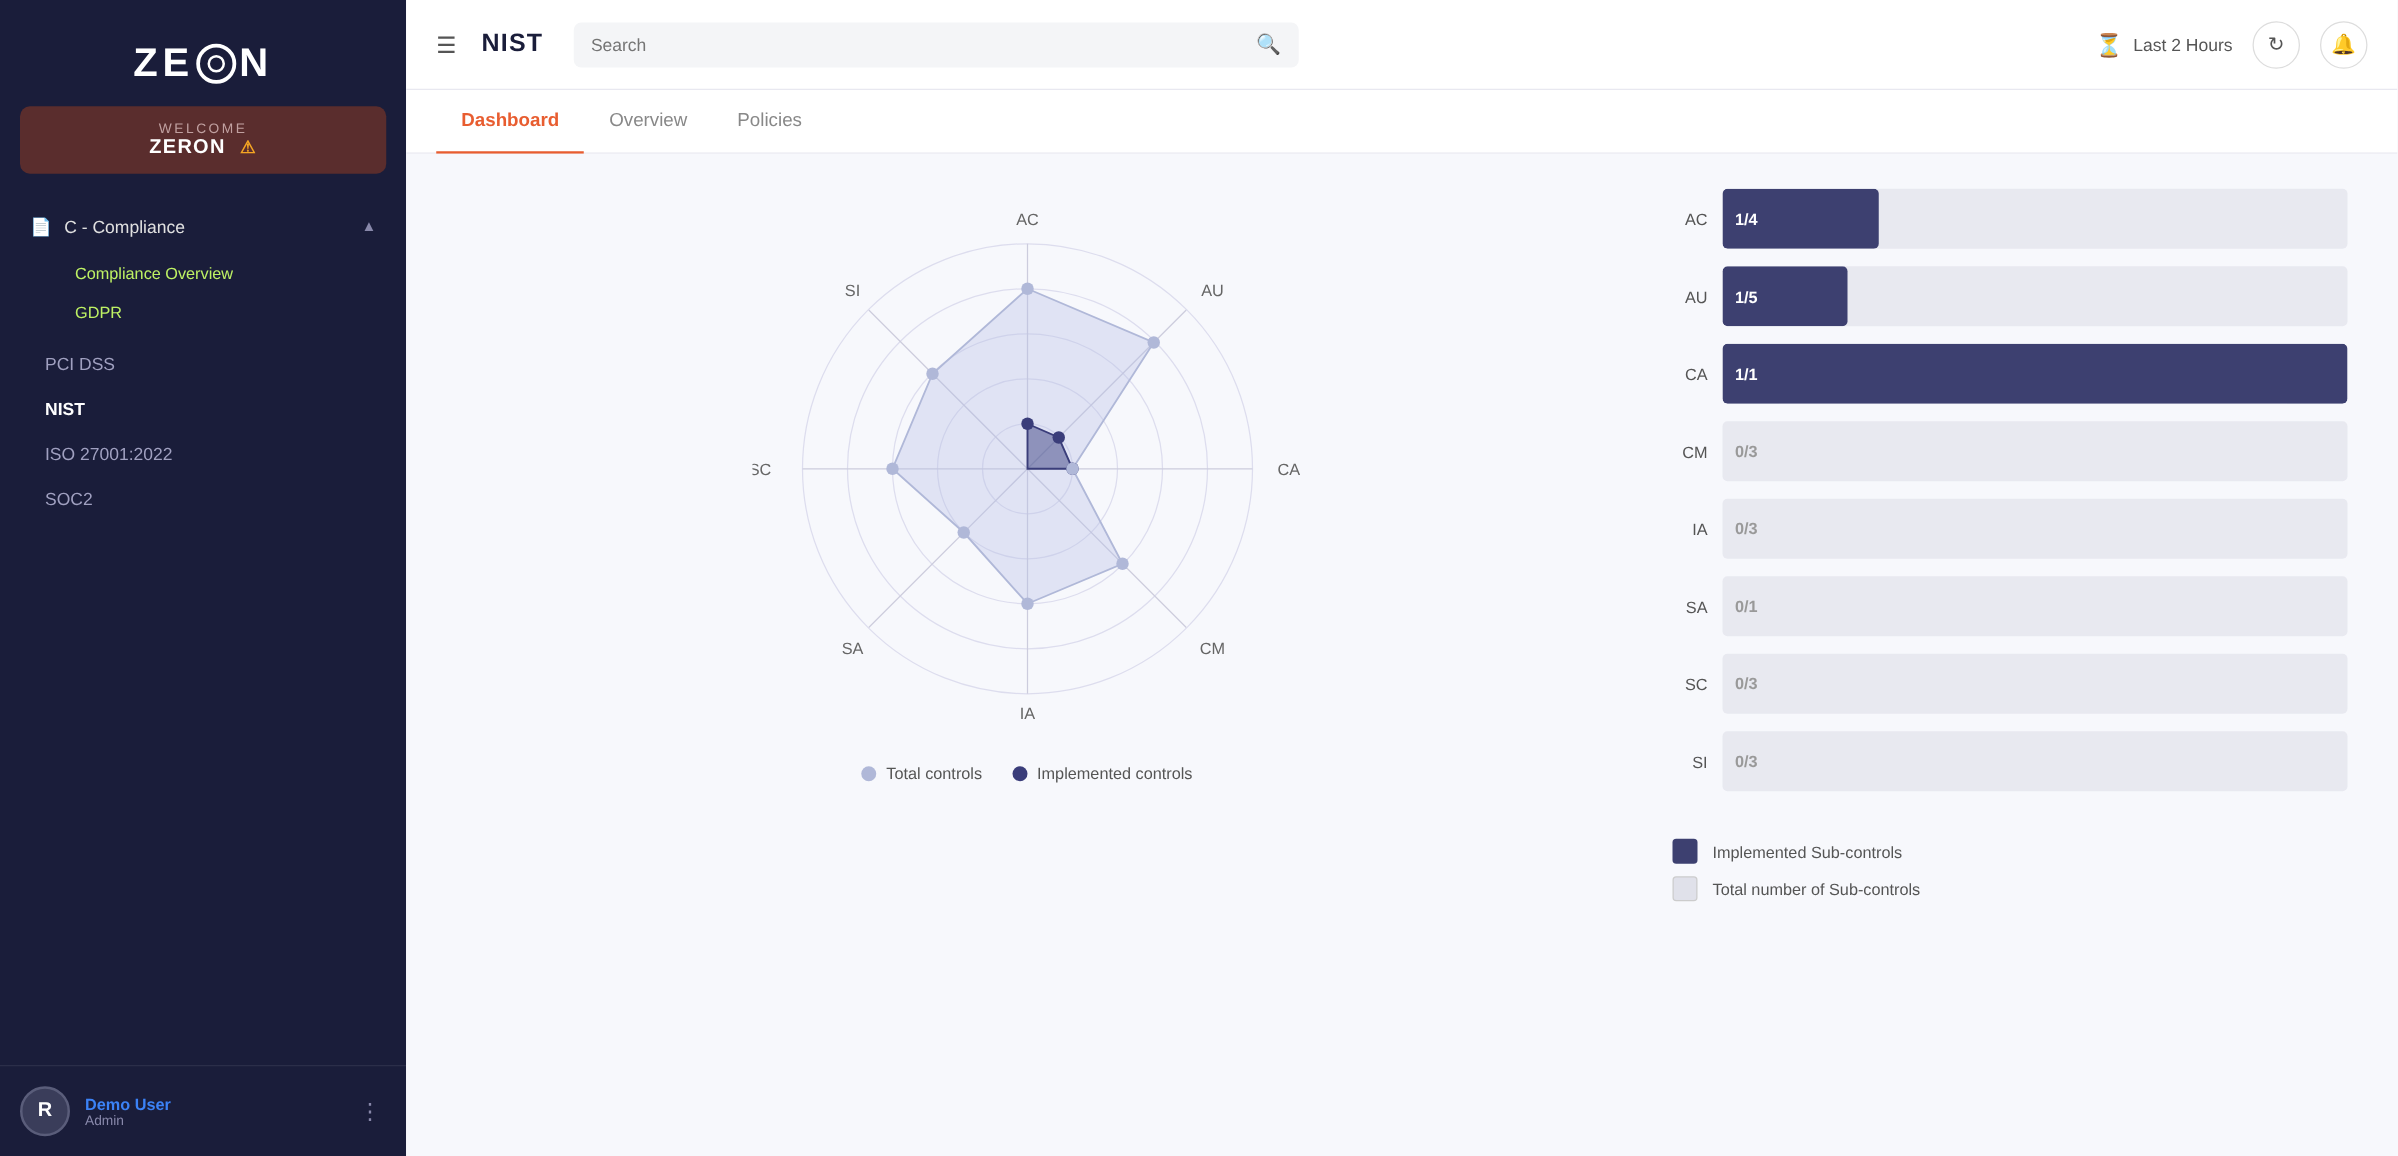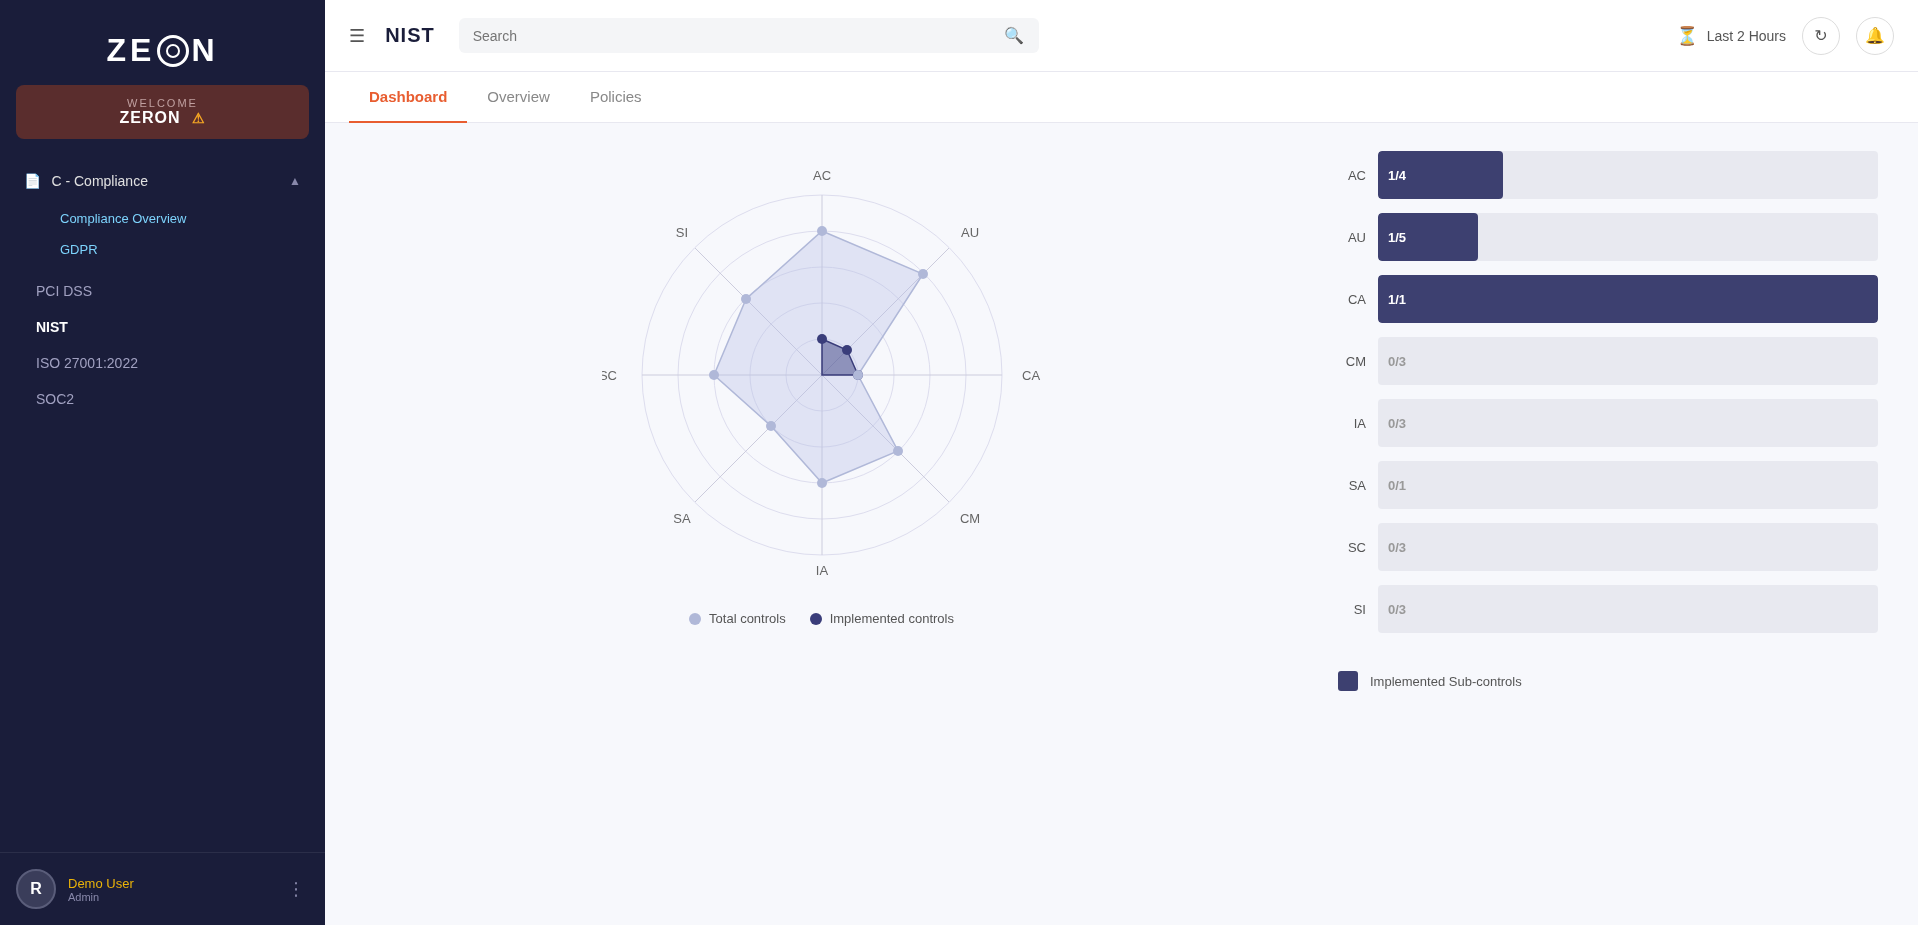--- a/index.html
+++ b/index.html
@@ -93,21 +93,21 @@
     }
     .chevron {
       color: #8888aa;
       font-size: 12px;
     }
     .nav-sub-items {
       padding: 4px 0 4px 36px;
     }
     .nav-sub-item {
       padding: 8px 12px;
-      color: #7dd3fc;
+      color: #bef264;
       font-size: 13px;
       cursor: pointer;
       border-radius: 4px;
     }
     .nav-item {
       padding: 10px 24px;
       color: #a0a0c0;
       font-size: 14px;
       cursor: pointer;
       border-radius: 4px;
@@ -123,21 +123,21 @@
     }
     .avatar {
       width: 40px; height: 40px;
       border-radius: 50%;
       background: #3a3d5a;
       display: flex; align-items: center; justify-content: center;
       color: #fff; font-size: 16px; font-weight: 700;
       border: 2px solid #5a5d7a;
     }
     .user-info { flex: 1; }
-    .user-name { color: #eab308; font-size: 13px; font-weight: 400; }
+    .user-name { color: #3b82f6; font-size: 13px; font-weight: 700; }
     .user-role { color: #8888aa; font-size: 11px; }
     .more-btn {
       color: #8888aa;
       cursor: pointer;
       font-size: 18px;
       padding: 4px;
     }
 
     
     .main {
@@ -538,16 +538,20 @@
           <div class="bar-track">
             <span style="position: absolute; left: 10px; top: 50%; transform: translateY(-50%); color: rgb(153, 153, 153); font-size: 13px; font-weight: 600;">0/3</span>
             <div class="bar-fill" style="width: 0%;"></div>
           </div>
         </div>
         <div class="bars-legend" id="bars-legend-container">
         <div class="bars-legend-item">
           <div class="bars-legend-swatch" style="background:#3d4070;"></div>
           <span>Implemented Sub-controls</span>
         </div>
+        <div class="bars-legend-item">
+          <div class="bars-legend-swatch" style="background:#e0e1ea; border: 1px solid #ccc;"></div>
+          <span>Total number of Sub-controls</span>
+        </div>
       </div>
     </div>
   </div>
 </div>
 
 </body></html>

